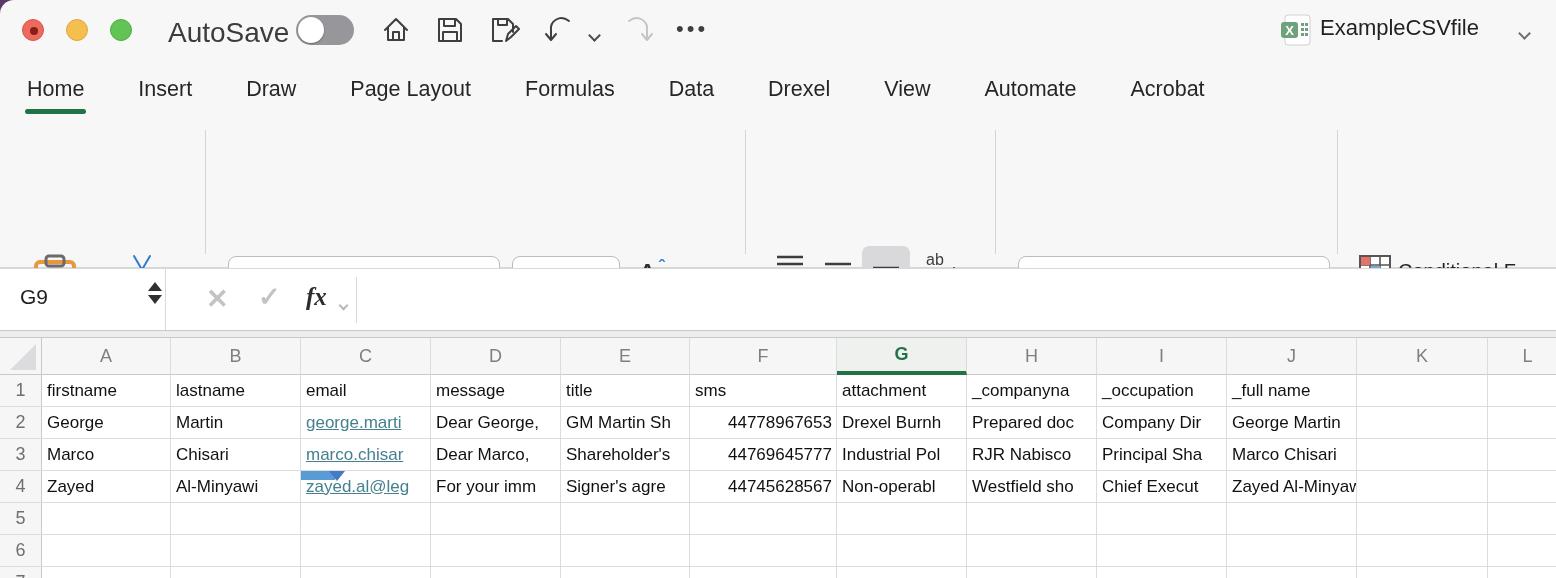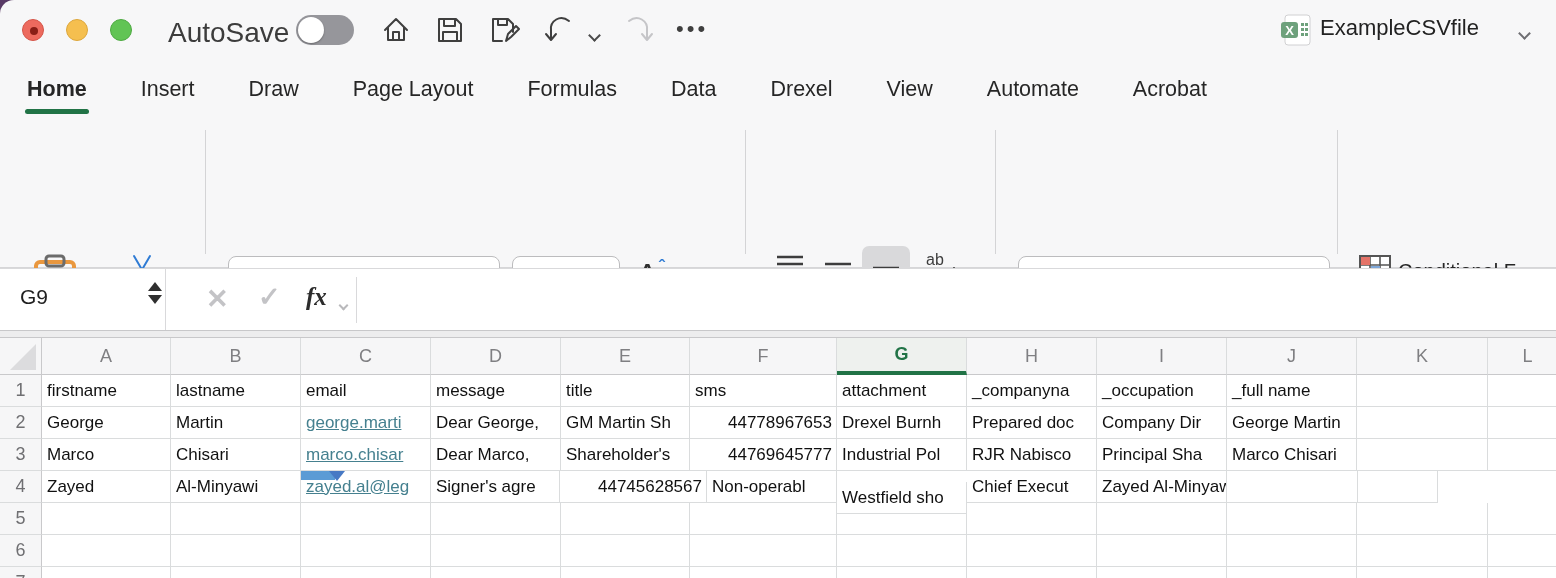--- a/index.html
+++ b/index.html
@@ -23,21 +23,21 @@
   .chev{display:inline-block;width:9px;height:9px;border-right:2.2px solid currentColor;border-bottom:2.2px solid currentColor;transform:rotate(45deg);}
   .tb-chev{position:absolute;top:26px;color:#4a4a4a;}
   .dots{position:absolute;left:676px;top:16px;font-size:22px;letter-spacing:3px;color:#3f3f3f;}
   .doc-chip{position:absolute;left:1281px;top:14px;width:30px;height:32px;}
   .doc-title{position:absolute;left:1320px;top:15px;font-size:22px;color:#222;}
   .title-chev{position:absolute;left:1520px;top:24px;color:#6e6e72;}
 
   
   .tabrow{position:absolute;left:0;top:60px;width:100%;height:58px;display:flex;align-items:center;gap:50px;padding-left:25px;}
   .rtab{font-size:21.5px;color:#262626;position:relative;padding:14px 2px;cursor:default;white-space:nowrap;}
-  .rtab.active{font-weight:bold;}
+  .rtab.active{font-weight:normal;}
   .rtab.active::after{content:"";position:absolute;left:0;right:0;bottom:2px;height:5px;border-radius:3px;background:#217346;}
 
   
   .ribbon{position:absolute;left:0;top:118px;width:100%;height:150px;border-bottom:1px solid #d6d6d8;}
   .rdiv{position:absolute;top:12px;width:1px;height:124px;background:#d4d4d6;}
   .combo{position:absolute;height:46px;background:#fff;border:1px solid #bcbcbe;border-radius:8px;display:flex;align-items:center;padding:0 12px;font-size:20px;color:#1f1f1f;}
   .combo .chev{margin-left:auto;color:#3d3d3d;width:8px;height:8px;margin-top:-3px;}
   .ric{position:absolute;color:#3d3d3d;}
   .ric svg{display:block;}
   .rlabel{position:absolute;font-size:20px;color:#262626;white-space:nowrap;}
@@ -522,30 +522,33 @@
               <span>Zayed</span>
             </div>
             <div class="cell" style="width: 130px;">
               <span>Al-Minyawi</span>
             </div>
             <div class="cell" style="width: 130px;">
               <span class="link">zayed.al@leg</span>
               <span class="marker"></span>
               <span class="marker-tri"></span>
             </div>
+            <div class="cell" style="width: 130px;">
+              <span>For your imm</span>
+            </div>
             <div class="cell" style="width: 129px;">
               <span>Signer's agre</span>
             </div>
             <div class="cell num" style="width: 147px;">
               <span>44745628567</span>
             </div>
             <div class="cell" style="width: 130px;">
               <span>Non-operabl</span>
             </div>
-            <div class="cell" style="width: 130px; margin-top: 11px;">
+            <div class="cell" style="width: 130px;">
               <span>Westfield sho</span>
             </div>
             <div class="cell" style="width: 130px;">
               <span>Chief Execut</span>
             </div>
             <div class="cell" style="width: 130px;">
               <span>Zayed Al-Minyawi</span>
             </div>
             <div class="cell" style="width: 131px;"></div>
             <div class="cell" style="width: 80px;"></div>

